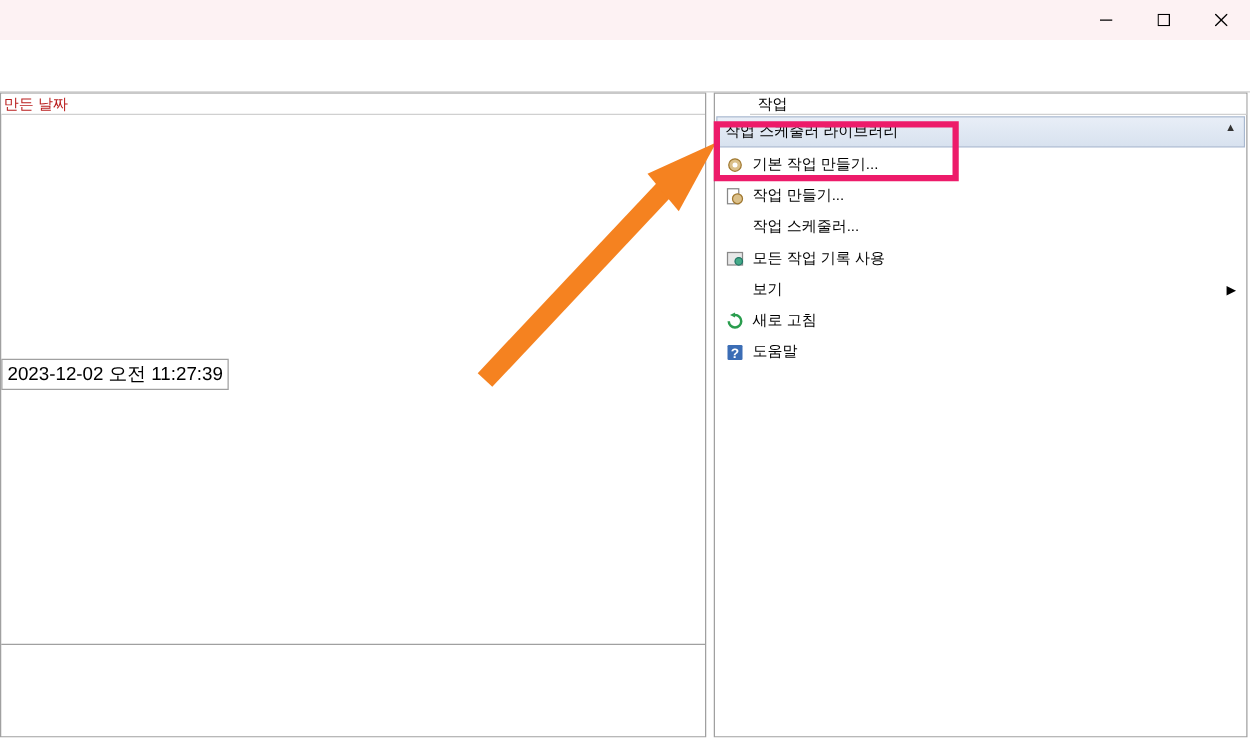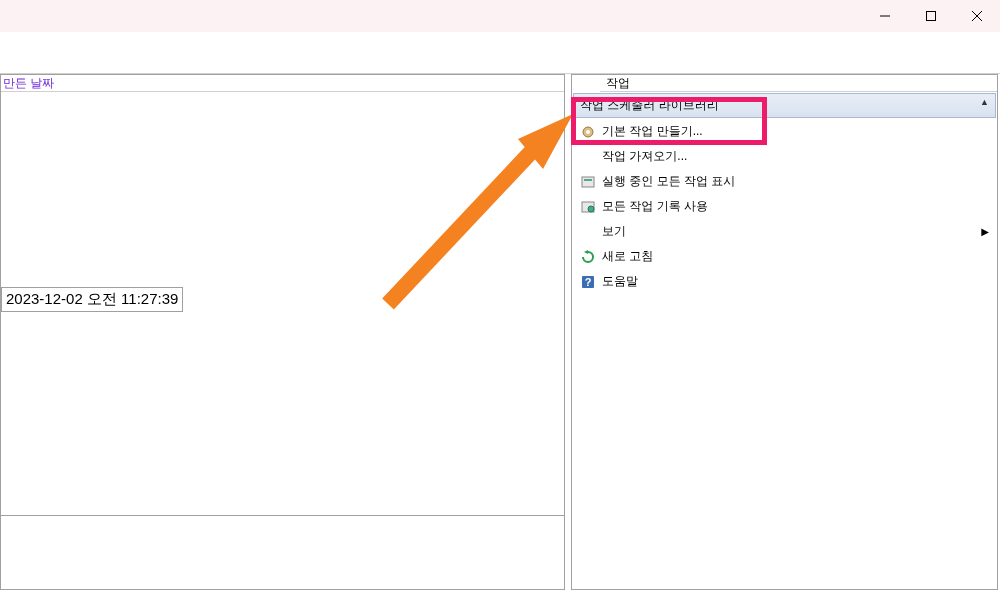--- a/index.html
+++ b/index.html
@@ -48,21 +48,21 @@
       margin-right: 6px;
       background: #ffffff;
       position: relative;
     }
     .left-header {
       height: 17px;
       background: #ffffff;
       border-bottom: 1px solid #d0d0d0;
       padding-left: 2px;
       font-size: 12px;
-      color: #6d28d9;
+      color: #b91c1c;
     }
     .date-field {
       position: absolute;
       top: 212px;
       left: 0;
       border: 1px solid #a0a0a0;
       padding: 2px 4px;
       font-size: 15px;
       background: #fff;
     }
@@ -187,31 +187,31 @@
       <li class="action-item">
         <span class="action-icon">
           <svg viewBox="0 0 16 16">
               <circle cx="8" cy="8" r="5" fill="#dbc08a" stroke="#a07830"></circle>
               <circle cx="8" cy="8" r="2" fill="#fff"></circle>
             </svg>
         </span>
         <span>기본 작업 만들기...</span>
       </li>
       <li class="action-item">
+        <span class="action-icon">
+          <svg viewBox="0 0 16 16">
+              <rect x="2" y="2" width="9" height="12" fill="#fff" stroke="#888"></rect>
+              <circle cx="10" cy="10" r="4" fill="#dbc08a" stroke="#a07830"></circle>
+            </svg>
+        </span>
+        <span>작업 만들기...</span>
+      </li>
+      <li class="action-item">
         <span class="action-icon"></span>
-        <span>작업 가져오기...</span>
-      </li>
-      <li class="action-item">
-        <span class="action-icon">
-          <svg viewBox="0 0 16 16">
-              <rect x="2" y="3" width="12" height="10" fill="#e8e8e8" stroke="#888"></rect>
-              <rect x="4" y="5" width="8" height="2" fill="#5a8"></rect>
-            </svg>
-        </span>
-        <span>실행 중인 모든 작업 표시</span>
+        <span>작업 스케줄러...</span>
       </li>
       <li class="action-item">
         <span class="action-icon">
           <svg viewBox="0 0 16 16">
               <rect x="2" y="3" width="12" height="10" fill="#e8e8e8" stroke="#888"></rect>
               <circle cx="11" cy="10" r="3" fill="#4a8" stroke="#276"></circle>
             </svg>
         </span>
         <span>모든 작업 기록 사용</span>
       </li>

